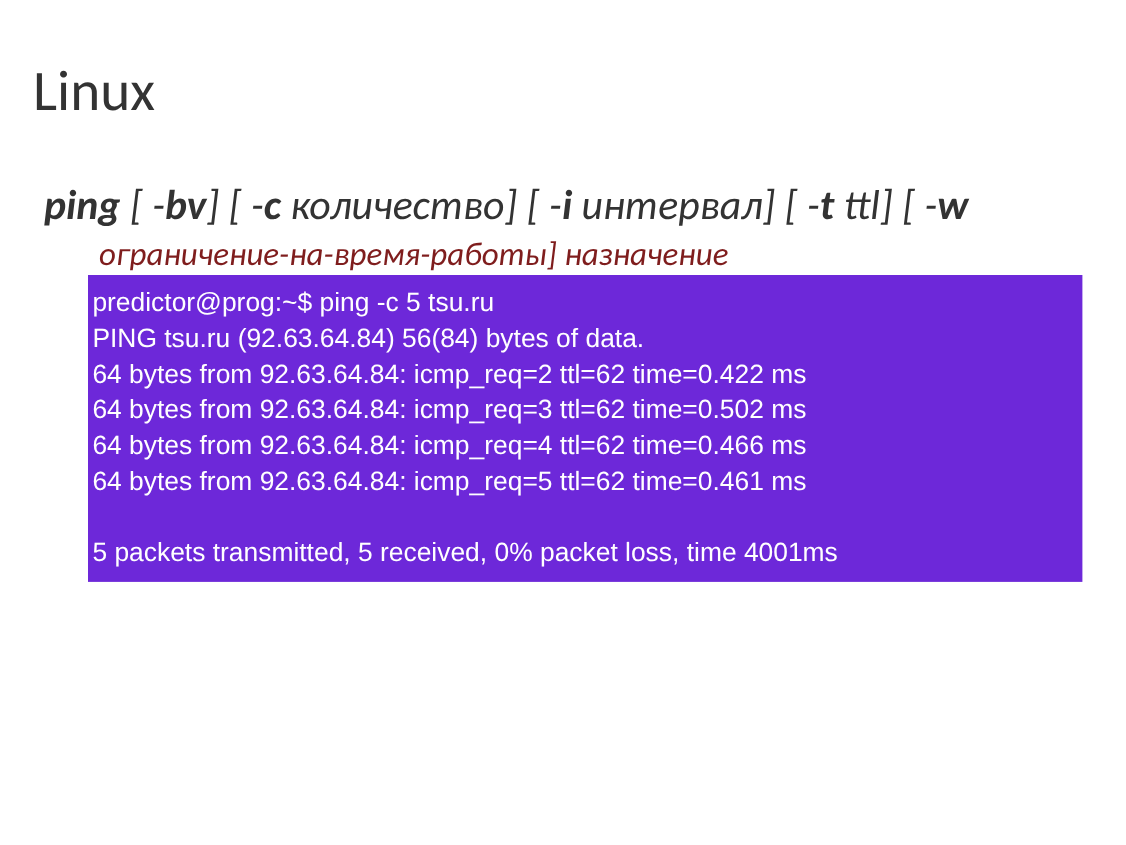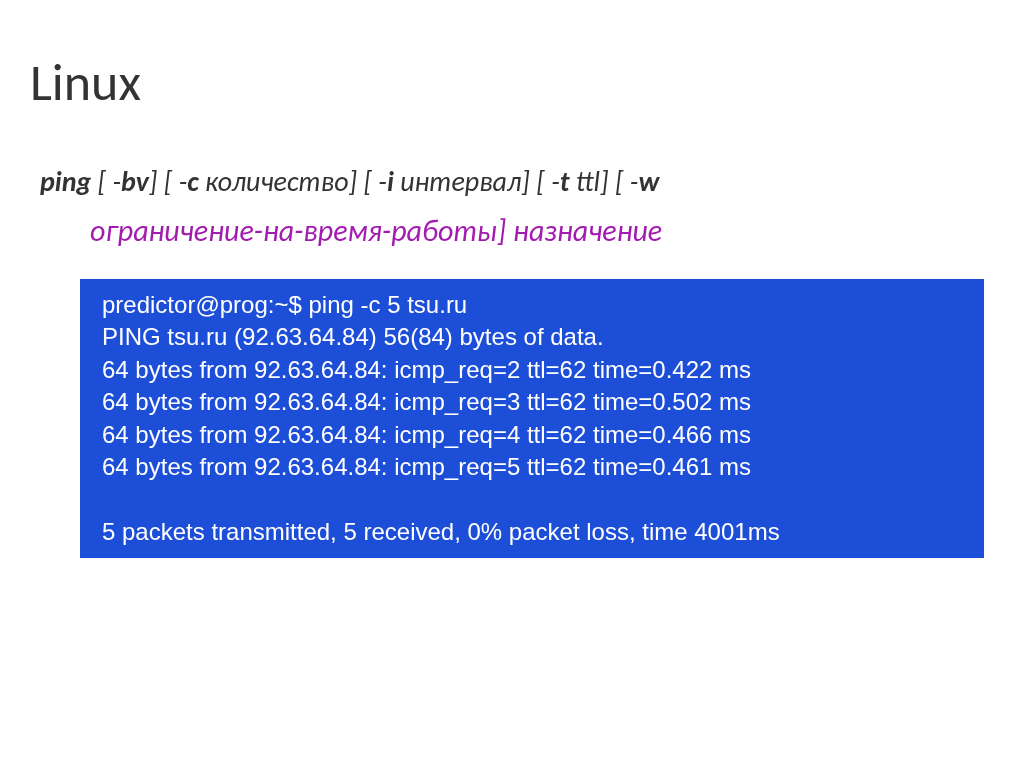--- a/index.html
+++ b/index.html
@@ -21,49 +21,48 @@
     }
     .title {
       text-align: left;
       font-size: 52px;
       font-weight: 400;
       color: #333;
       margin-bottom: 50px;
       margin-top: 10px;
     }
     .syntax-line {
-      font-size: 28px;
+      font-size: 38px;
       color: #333;
-      margin-bottom: 13px;
+      margin-bottom: 3px;
       padding-left: 10px;
     }
     .syntax-line2 {
       font-size: 30px;
-      color: #a21caf;
-      margin-bottom: 30px;
+      color: #7f1d1d;
       padding-left: 60px;
       font-style: italic;
     }
     .bold-italic {
       font-weight: bold;
       font-style: italic;
     }
     .bold {
       font-weight: bold;
       font-style: italic;
     }
     .italic {
       font-style: italic;
     }
     .terminal {
-      background: #1d4ed8;
+      background: #6d28d9;
       color: #ffffff;
       font-family: Arial, sans-serif;
       font-size: 24px;
-      padding: 10px 22px;
+      padding: 10px 4px;
       margin-left: 50px;
       margin-right: 10px;
       line-height: 1.35;
     }
     .terminal-line {
       white-space: pre;
     }
   </style>
 </head>
 <body>

